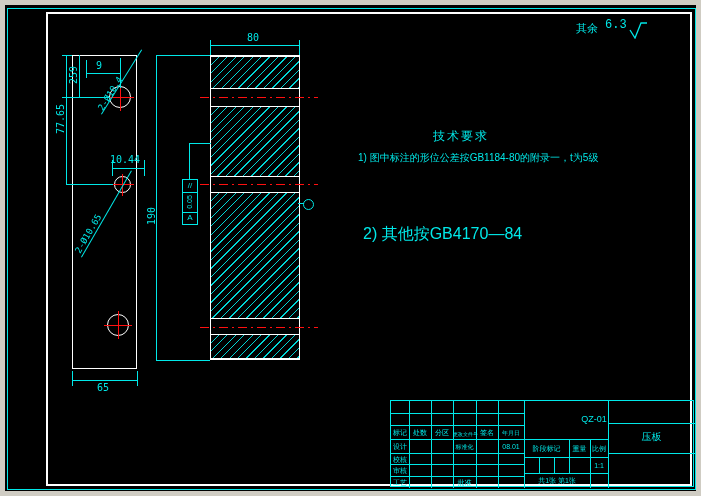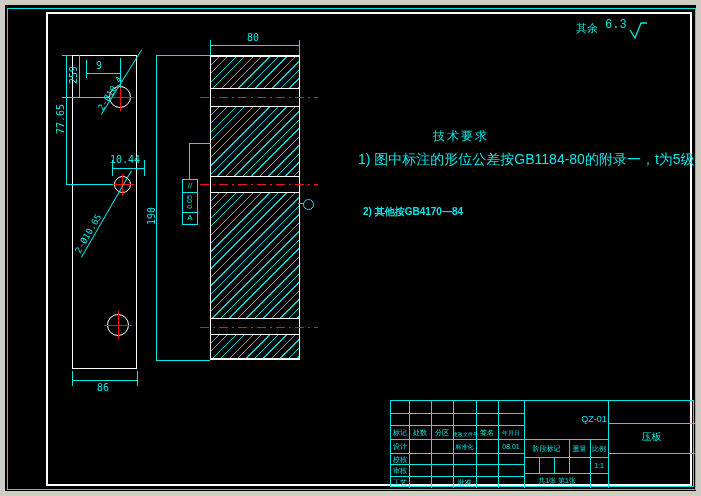--- a/index.html
+++ b/index.html
@@ -62,21 +62,21 @@
   <div class="dimtxt rot90" style="left:39px;top:114px;width:44px;text-align:center;">77.65</div>
 
   <div class="ln" style="left:112px;top:168px;width:33px;height:1px;"></div>
   <div class="ln" style="left:112px;top:160px;width:1px;height:16px;"></div>
   <div class="ln" style="left:144px;top:160px;width:1px;height:16px;"></div>
   <div class="dimtxt" style="left:110px;top:155px;">10.44</div>
 
   <div class="ln" style="left:72px;top:380px;width:66px;height:1px;"></div>
   <div class="ln" style="left:72px;top:371px;width:1px;height:15px;"></div>
   <div class="ln" style="left:137px;top:371px;width:1px;height:15px;"></div>
-  <div class="dimtxt" style="left:97px;top:383px;">86</div>
+  <div class="dimtxt" style="left:97px;top:383px;">65</div>
 
   <div class="ln" style="left:101px;top:114px;width:76px;height:1px;transform-origin:0 0;transform:rotate(-58deg);"></div>
   <div class="dimtxt" style="left:96px;top:107px;font-size:9px;transform-origin:0 0;transform:rotate(-58deg);">2-Ø10.4</div>
   <div class="ln" style="left:81px;top:257px;width:100px;height:1px;transform-origin:0 0;transform:rotate(-60deg);"></div>
   <div class="dimtxt" style="left:73px;top:250px;font-size:9px;transform-origin:0 0;transform:rotate(-60deg);">2-Ø10.65</div>
 
   <div class="abs" style="left:210px;top:55px;width:90px;height:305px;border:1px solid #fff;box-sizing:border-box;"></div>
   <div class="hatch" style="top:56px;height:33px;"></div>
   <div class="hatch" style="top:106px;height:71px;"></div>
   <div class="hatch" style="top:192px;height:127px;"></div>
@@ -111,22 +111,22 @@
     <span class="cy" style="font-size:11px;line-height:14px;">其余</span>
     <span style="display:inline-flex;align-items:flex-start;">
       <span class="cy" style="font-size:12px;line-height:9px;margin-right:1px;font-family:Liberation Mono, monospace;">6.3</span>
       <svg width="20" height="18" viewBox="0 0 20 18">
         <polyline points="2,9 7,17 13,2 19,2" fill="none" stroke="#00e8e8" stroke-width="1.3"></polyline>
       </svg>
     </span>
   </div>
 
   <div class="cy abs" style="left:433px;top:128px;font-size:12px;letter-spacing:2px;white-space:nowrap;text-align:center;">技术要求</div>
-  <div class="cy abs" style="left:358px;top:151px;font-size:14px;white-space:nowrap;">1) 图中标注的形位公差按GB1184-80的附录一，t为5级</div>
-  <div class="cy abs" style="left:363px;top:205px;font-size:10px;white-space:nowrap;font-weight:bold;">2) 其他按GB4170—84</div>
+  <div class="cy abs" style="left:358px;top:151px;font-size:10px;white-space:nowrap;">1) 图中标注的形位公差按GB1184-80的附录一，t为5级</div>
+  <div class="cy abs" style="left:363px;top:224px;font-size:16px;white-space:nowrap;">2) 其他按GB4170—84</div>
 
 
   <div class="tb">
 
     <div class="tbv" style="left:18px;top:0;height:87px;"></div>
     <div class="tbv" style="left:40px;top:0;height:87px;"></div>
     <div class="tbv" style="left:62px;top:0;height:87px;"></div>
     <div class="tbv" style="left:85px;top:0;height:87px;"></div>
     <div class="tbv" style="left:107px;top:0;height:87px;"></div>
     <div class="tbv" style="left:133px;top:0;height:87px;"></div>

